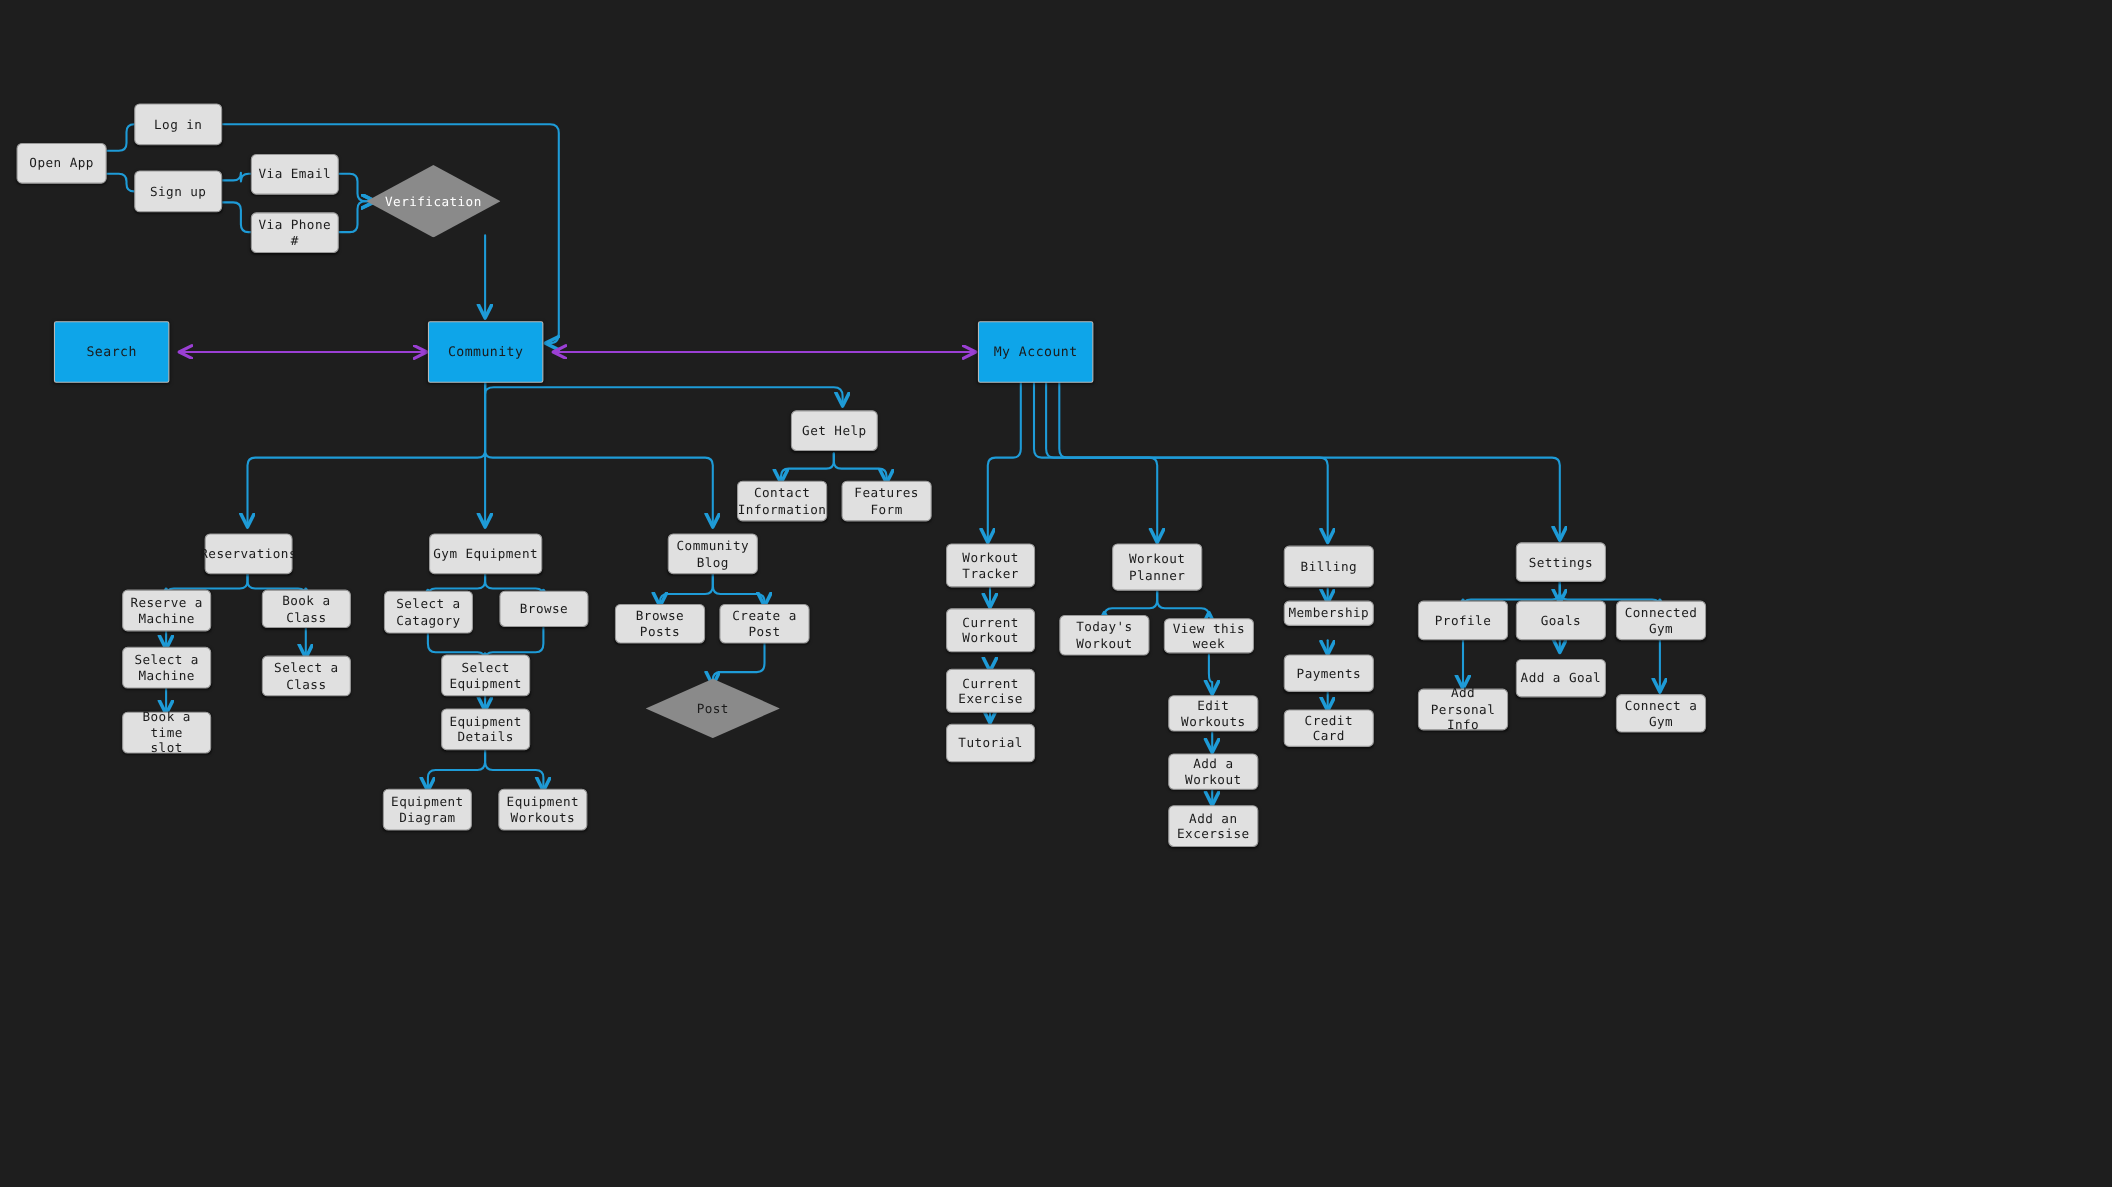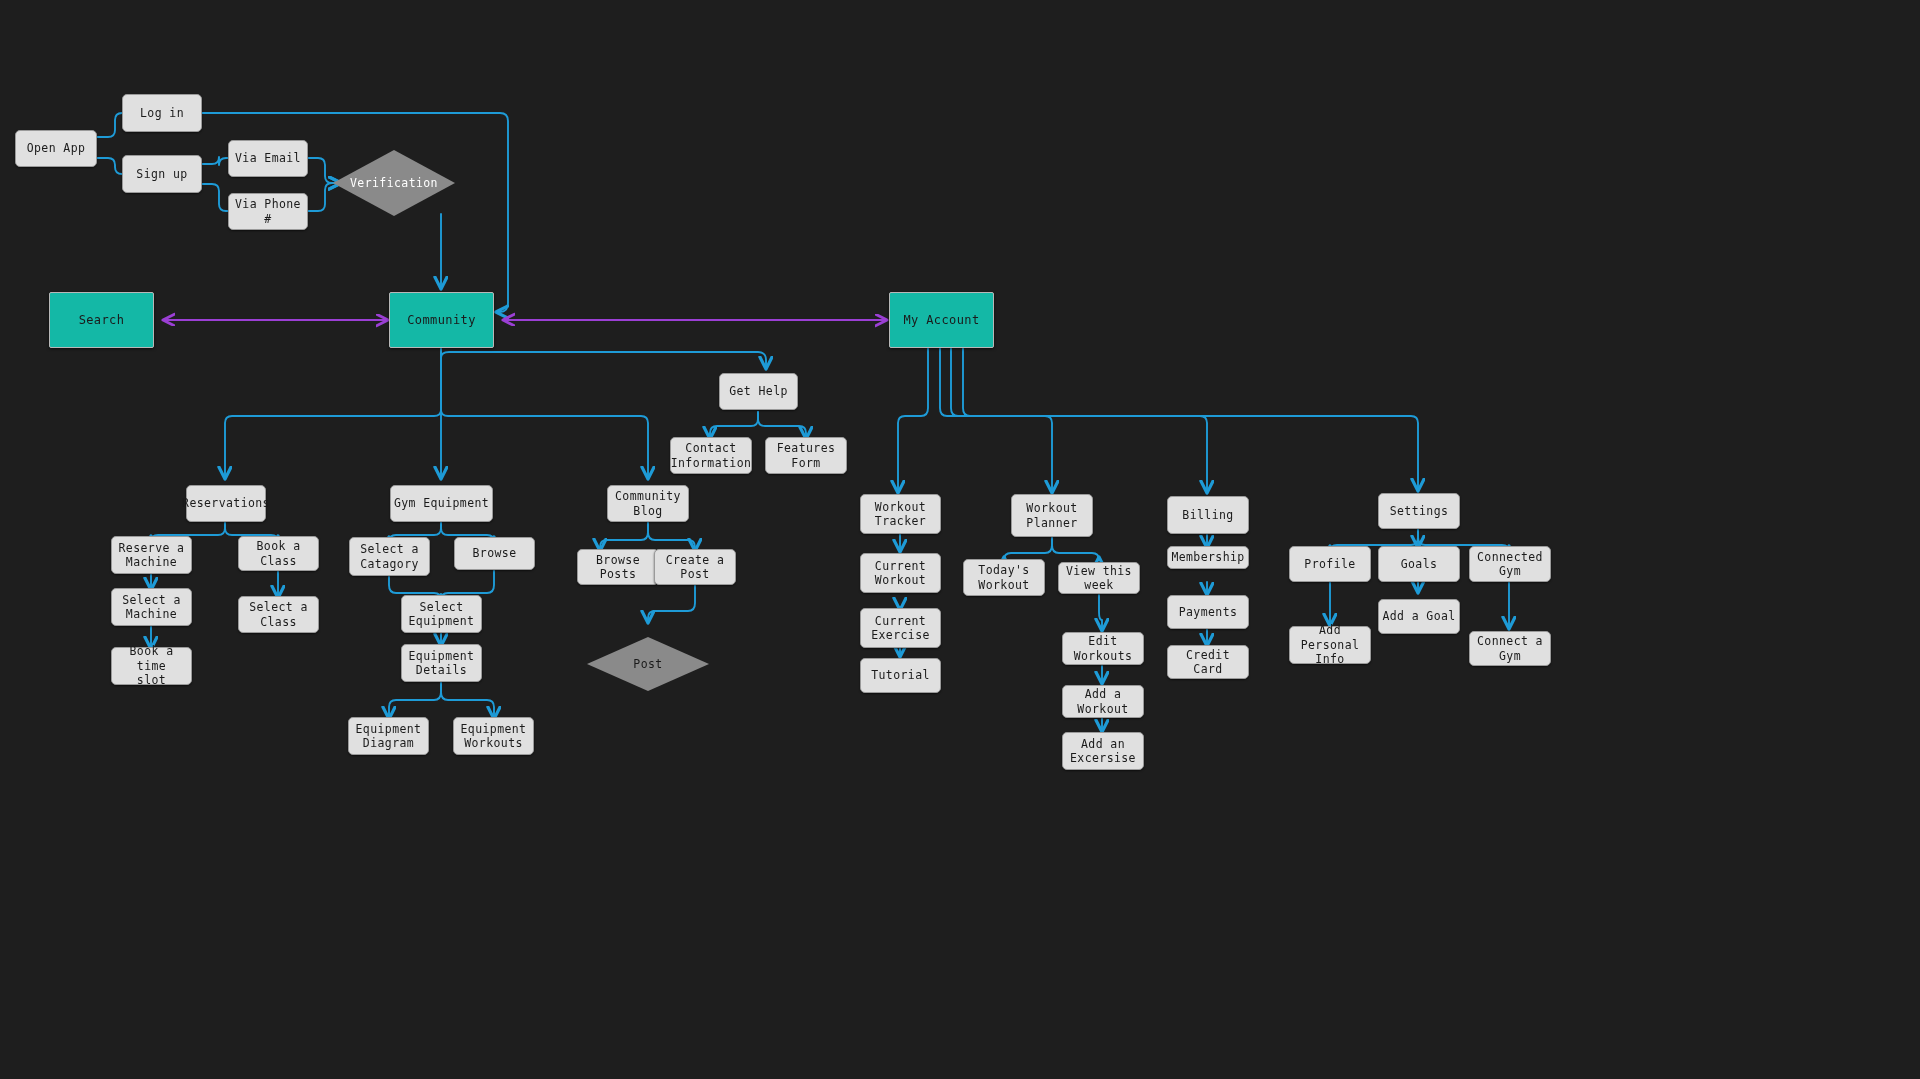--- a/index.html
+++ b/index.html
@@ -26,21 +26,21 @@
   .proc {
     background:#e0e0e0;
     border:1px solid #9a9a9a;
     border-radius:5px;
     box-shadow:0 1px 2px rgba(0,0,0,.55);
     font-size:11.5px;
     letter-spacing:.4px;
   }
   
   .hub {
-    background:#14b8a6;
+    background:#0ea5e9;
     border:1px solid #b8b8b8;
     border-radius:2px;
     font-size:12px;
     letter-spacing:.4px;
     box-shadow:0 1px 3px rgba(0,0,0,.6);
     align-items:center;
   }
   
   .diamond {
     background:transparent;
@@ -237,27 +237,27 @@
 Diagram</span>
     </div>
   <div class="node proc" style="left:453px;top:717px;width:81px;height:38px;">
     <span class="lbl">Equipment
 Workouts</span>
     </div>
 
   <div class="node proc" style="left:607px;top:485px;width:82px;height:37px;">
     <span class="lbl">Community Blog</span>
     </div>
-  <div class="node proc" style="left:577px;top:549px;width:82px;height:36px;">
+  <div class="node proc" style="left:559px;top:549px;width:82px;height:36px;">
     <span class="lbl">Browse Posts</span>
     </div>
   <div class="node proc" style="left:654px;top:549px;width:82px;height:36px;">
     <span class="lbl">Create a Post</span>
     </div>
-  <div class="node diamond" style="left:587px;top:637px;width:122px;height:54px;">
+  <div class="node diamond" style="left:587px;top:617px;width:122px;height:54px;">
     <span class="dshape"></span>
     <span class="lbl" style="color:#1b1b1b;">Post</span>
     </div>
 
   <div class="node proc" style="left:719px;top:373px;width:79px;height:37px;">
     <span class="lbl">Get Help</span>
     </div>
   <div class="node proc" style="left:670px;top:437px;width:82px;height:37px;">
     <span class="lbl">Contact
 Information</span>

